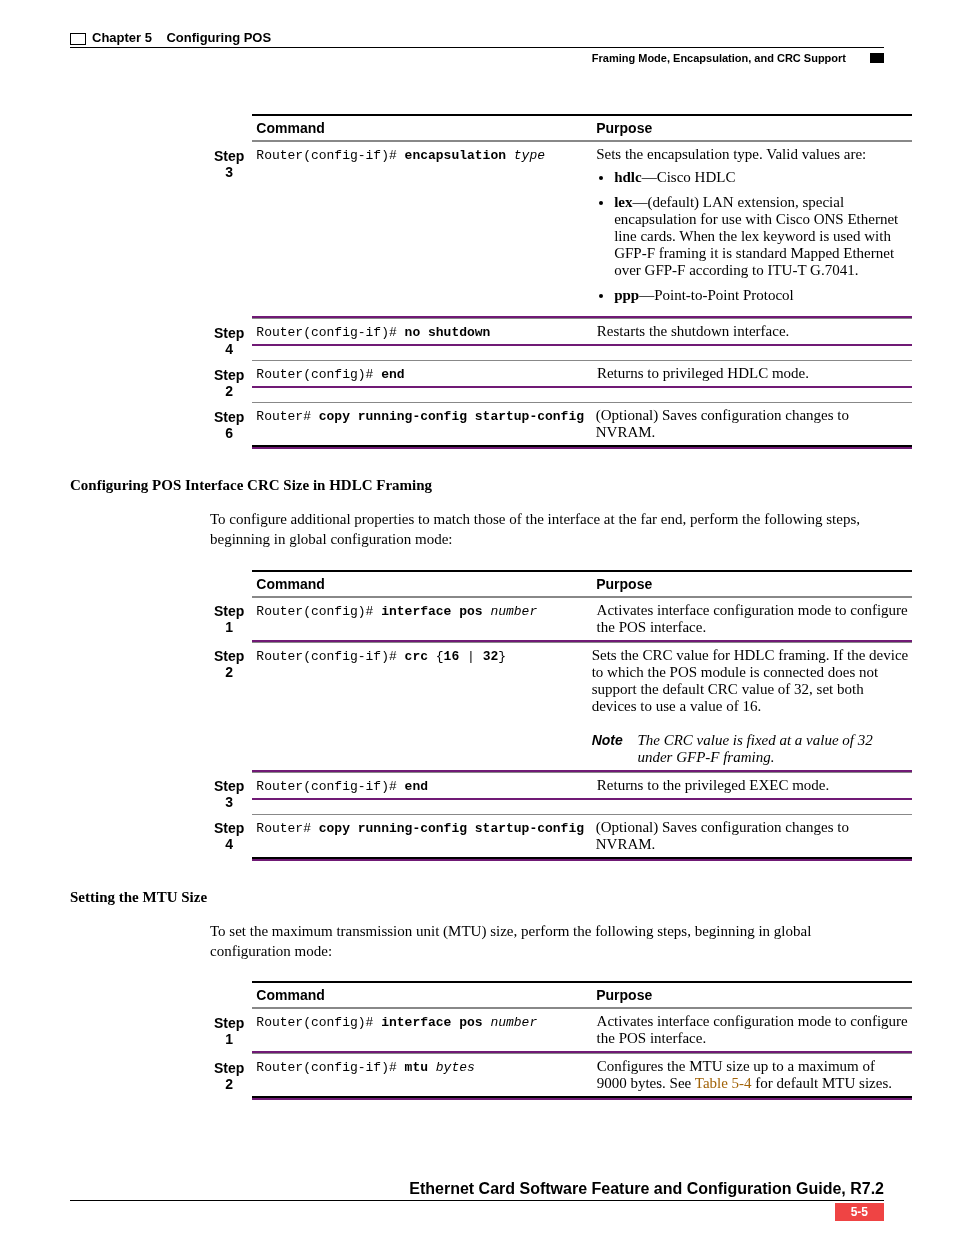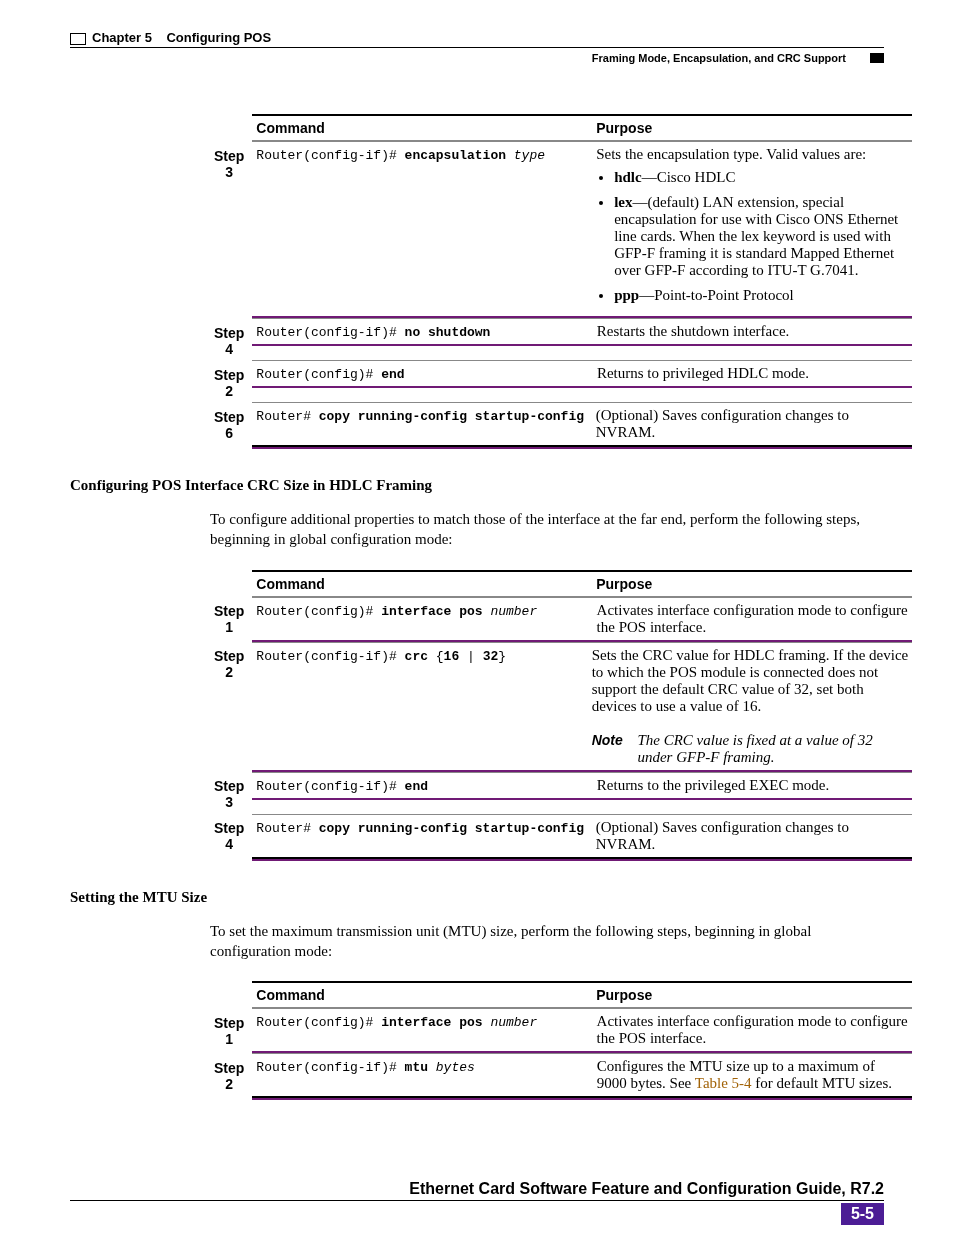--- a/index.html
+++ b/index.html
@@ -143,26 +143,26 @@
     font-weight: bold;
     font-size: 16px;
   }
   .footer-pagebar {
     display: flex;
     justify-content: flex-end;
     align-items: center;
     margin-top: 2px;
   }
   .page-badge {
-    background: #4c1d95;
+    background: #ef4444;
     color: #fff;
     font-family: Arial, Helvetica, sans-serif;
     font-weight: bold;
-    font-size: 16px;
-    padding: 2px 10px;
+    font-size: 12px;
+    padding: 2px 16px;
   }
   .col-cmd { width: 340px; }
   .col-purpose { width: 320px; }
   .outer-step-table { border-collapse: collapse; }
   .outer-step-table td.step-cell { padding-top: 6px; }
   .header-wrap { display:flex; align-items:flex-end; gap:6px;}
 </style>
 </head>
 <body>
 

